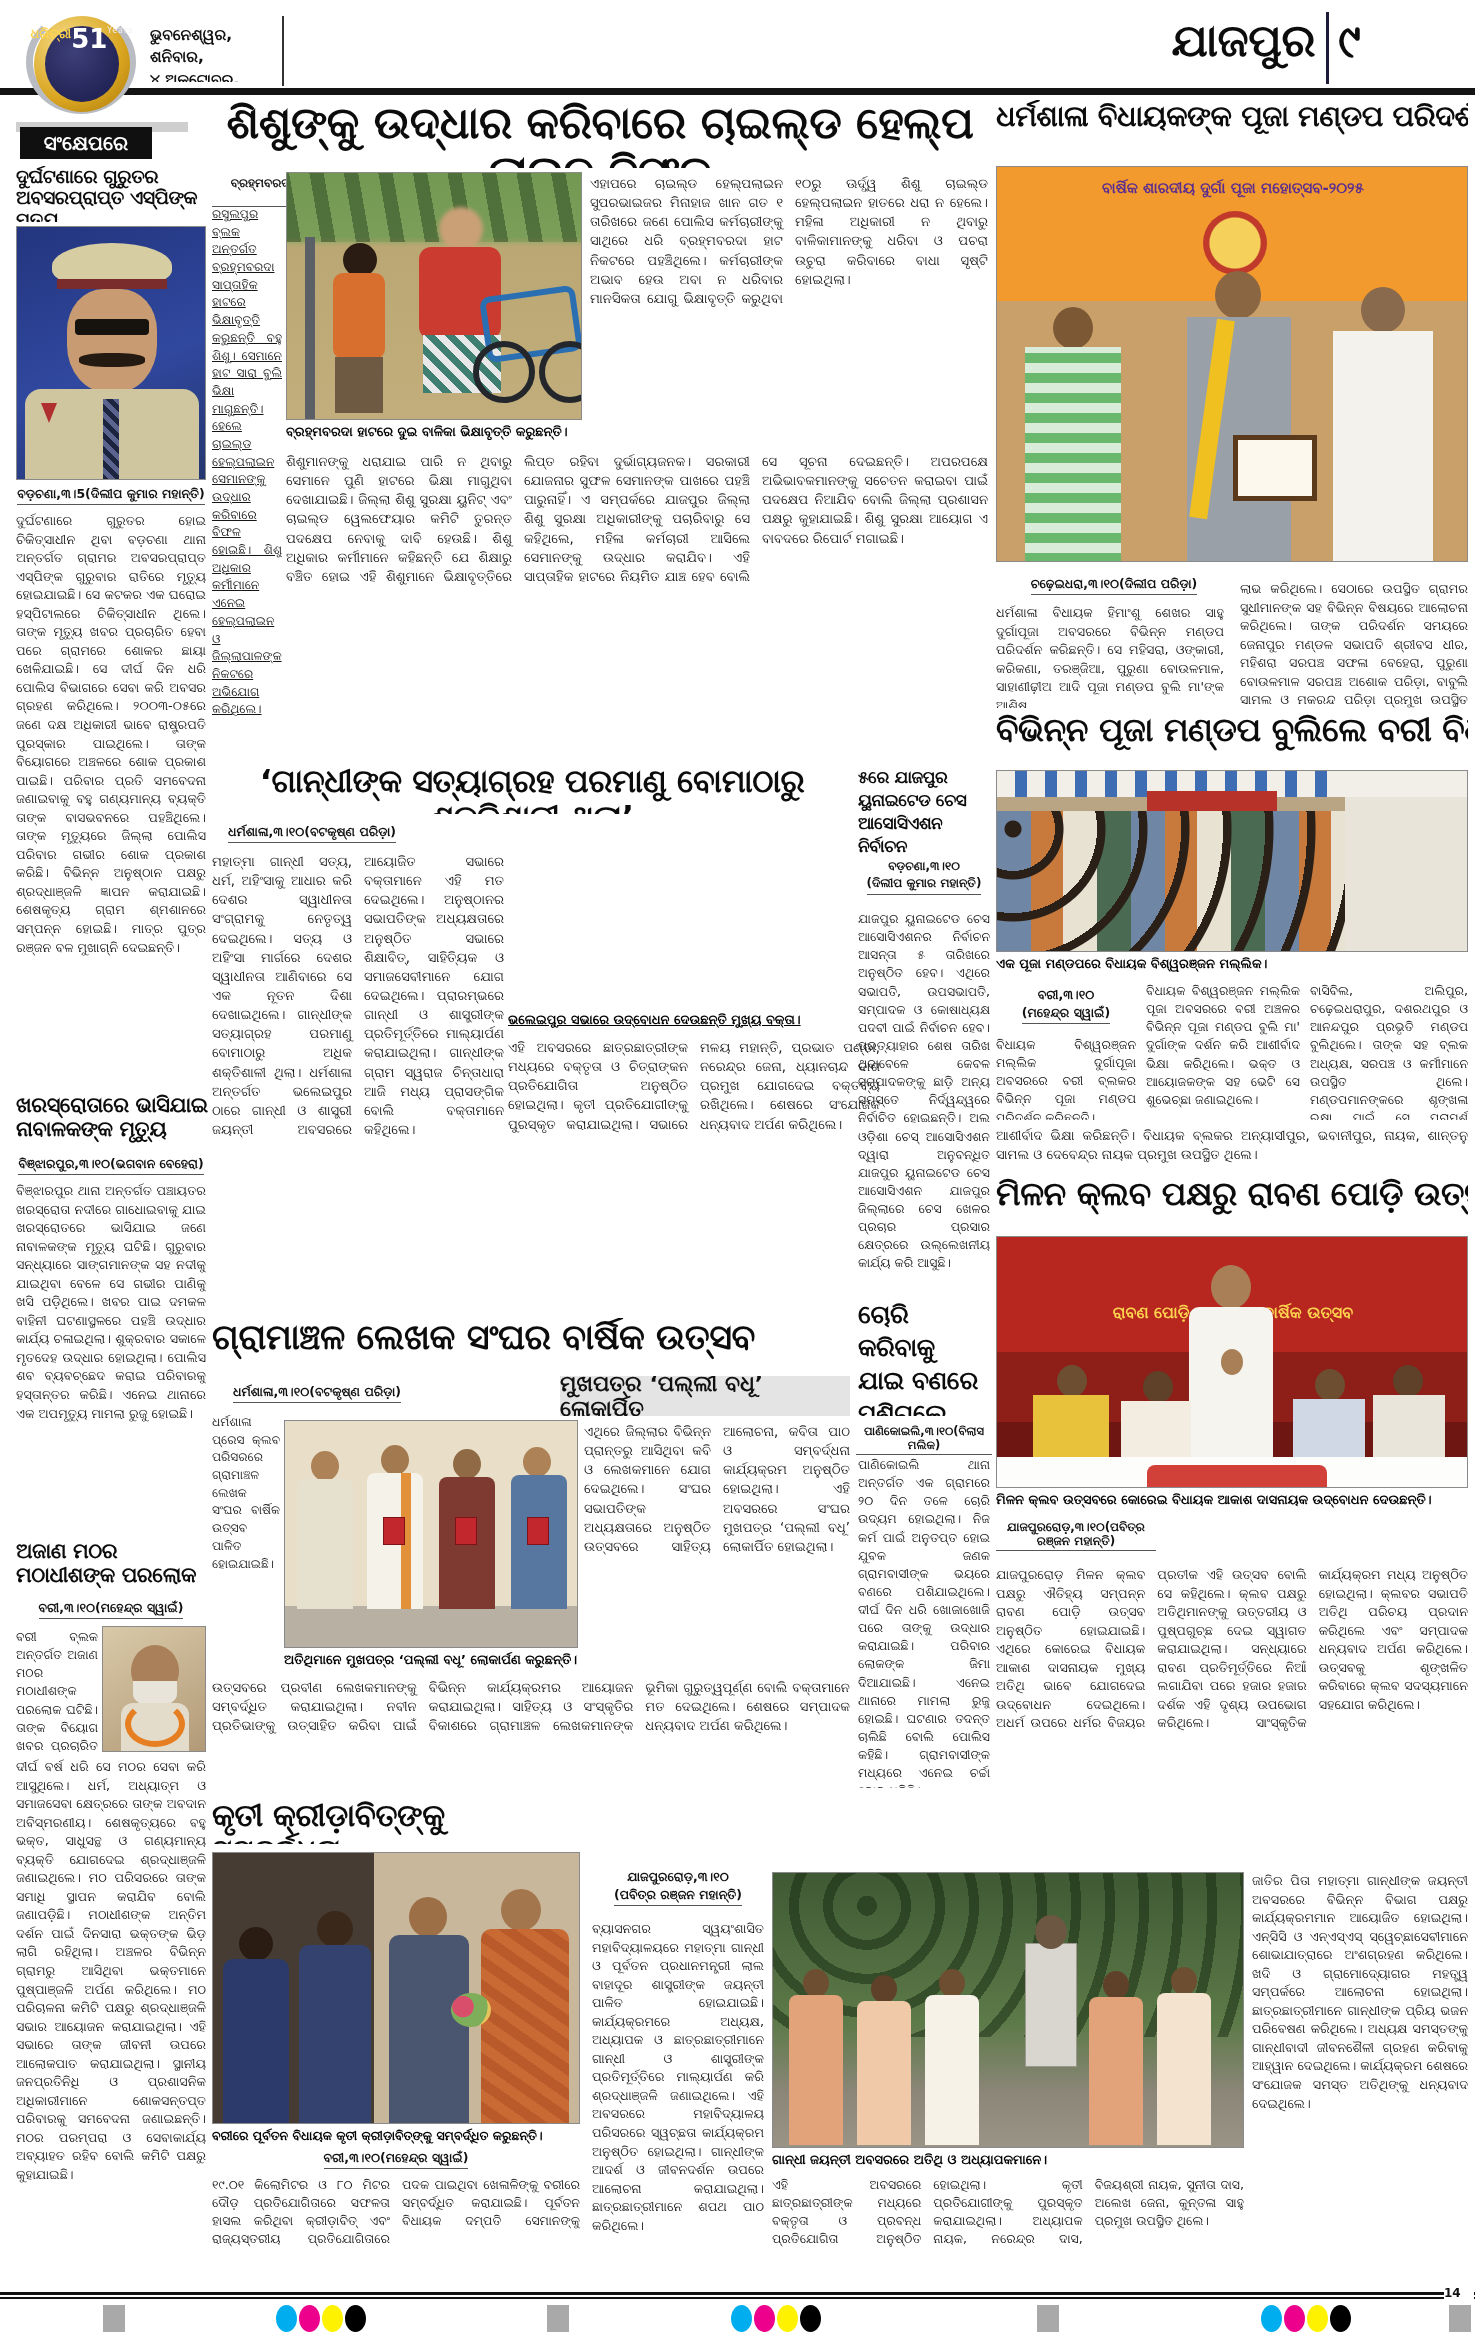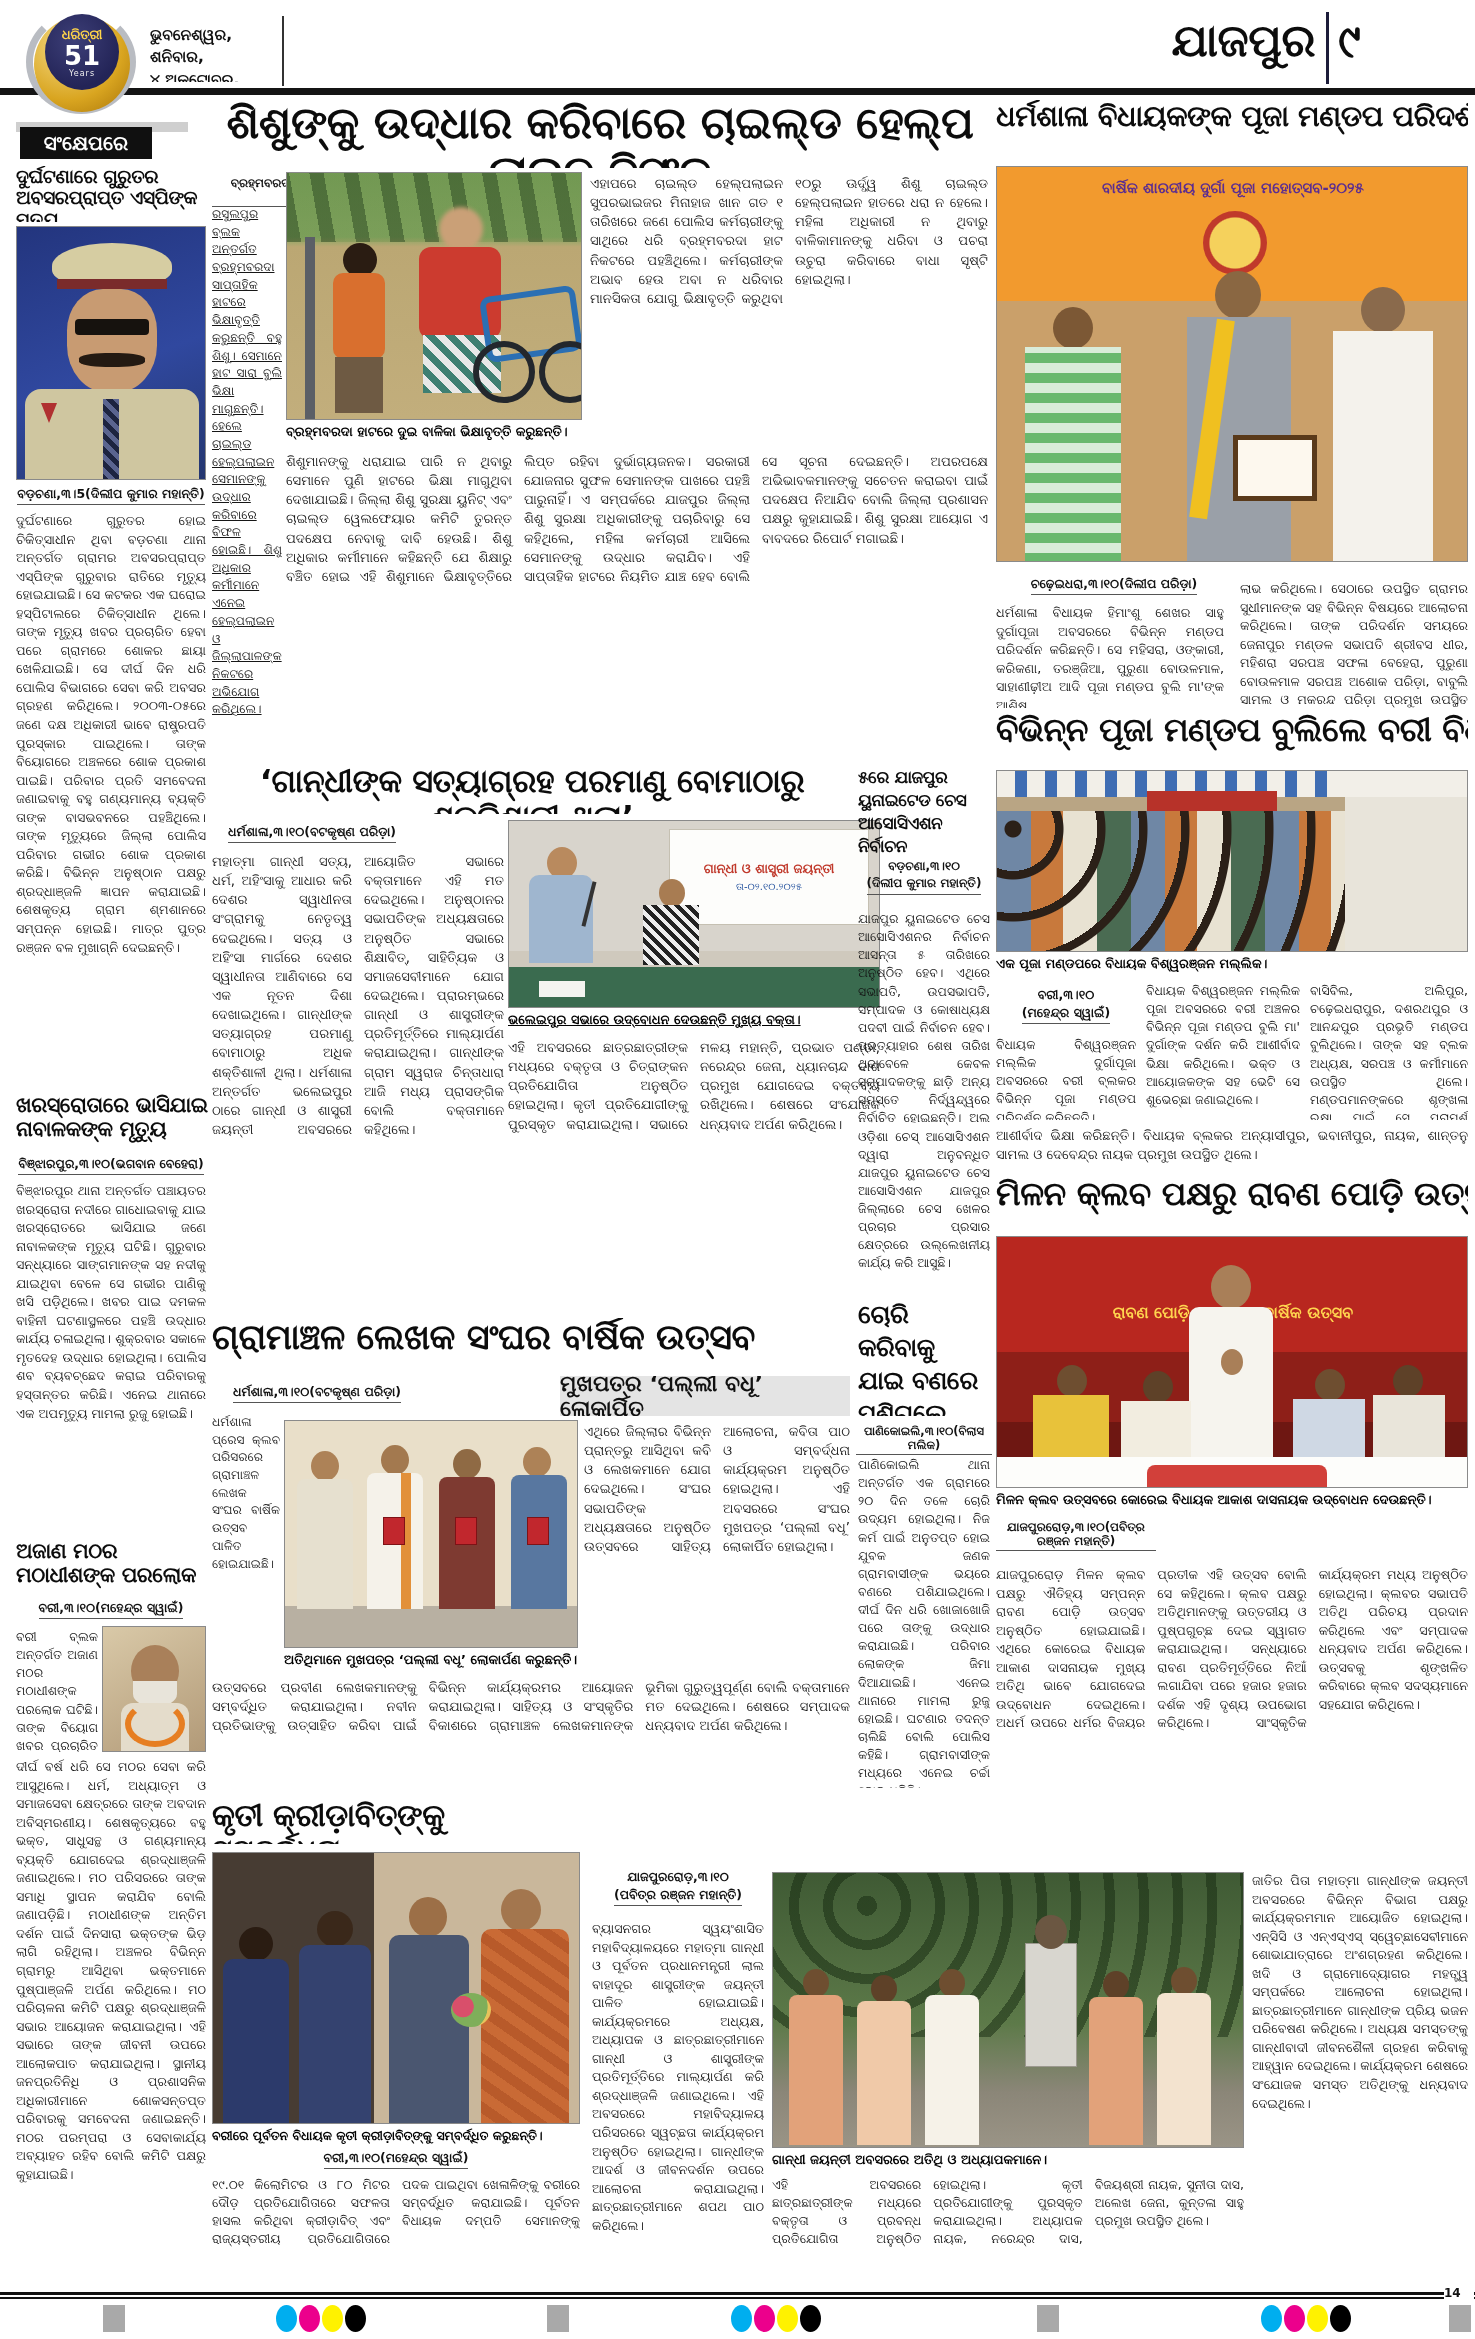--- a/index.html
+++ b/index.html
@@ -28,21 +28,21 @@
   .logo-ring { position:absolute; border-radius:50%; }
 </style>
 </head>
 <body>
 
 <div class="page">
 
   <div class="abs" style="left:26px;top:4px;width:114px;height:114px;z-index:6">
     <div class="logo-ring" style="left:0;top:6px;width:110px;height:104px;border:7px solid #b9bcc2;border-top-color:transparent;border-bottom-color:#b9bcc2;"></div>
     <div class="logo-ring" style="left:8px;top:12px;width:96px;height:96px;background:radial-gradient(circle at 35% 30%, #f6dd8a, #d9a520 60%, #a87408);"></div>
-    <div class="logo-ring" style="left:19px;top:10px;width:74px;height:76px;background:radial-gradient(circle at 40% 35%, #3d3f78, #232457 70%);display:flex;flex-direction:column;align-items:center;justify-content:center;">
+    <div class="logo-ring" style="left:19px;top:22px;width:74px;height:76px;background:radial-gradient(circle at 40% 35%, #3d3f78, #232457 70%);display:flex;flex-direction:row;justify-content:center;">
       <div style="color:#ffd54a;font-size:13px;font-weight:bold;">ଧରିତ୍ରୀ</div>
       <div style="color:#ffffff;font-size:26px;font-weight:bold;line-height:1;">51</div>
       <div style="color:#f0f0f0;font-size:8px;letter-spacing:1px;">Years</div>
     </div>
   </div>
   <div class="abs" style="left:150px;top:24px;width:126px;height:58px;font-size:15.5px;font-weight:bold;line-height:1.45;">
     <div>ଭୁବନେଶ୍ୱର, ଶନିବାର,</div>
     <div>୪ ଅକ୍ଟୋବର, ୨୦୨୫</div>
   </div>
   <div class="abs vrule" style="left:282px;top:16px;width:2px;height:70px;background:#333;"></div>
@@ -102,33 +102,20 @@
   </div>
   <div class="abs cap" style="left:286px;top:424px;width:350px;">ବ୍ରହ୍ମବରଦା ହାଟରେ ଦୁଇ ବାଳିକା ଭିକ୍ଷାବୃତ୍ତି କରୁଛନ୍ତି।</div>
 
   <div class="abs bt cols2" style="left:590px;top:174px;width:398px;height:268px;">ଏହାପରେ ଚାଇଲ୍ଡ ହେଲ୍ପଲାଇନ ସୁପରଭାଇଜର ମିନାହାଜ ଖାନ ଗତ ୧ ତାରିଖରେ ଜଣେ ପୋଲିସ କର୍ମଚାରୀଙ୍କୁ ସାଥିରେ ଧରି ବ୍ରହ୍ମବରଦା ହାଟ ନିକଟରେ ପହଞ୍ଚିଥିଲେ। କର୍ମଚାରୀଙ୍କ ଅଭାବ ହେଉ ଅବା ନ ଧରିବାର ମାନସିକତା ଯୋଗୁ ଭିକ୍ଷାବୃତ୍ତି କରୁଥିବା ୧୦ରୁ ଊର୍ଦ୍ଧ୍ୱ ଶିଶୁ ଚାଇଲ୍ଡ ହେଲ୍ପଲାଇନ ହାତରେ ଧରା ନ ହେଲେ। ମହିଳା ଅଧିକାରୀ ନ ଥିବାରୁ ବାଳିକାମାନଙ୍କୁ ଧରିବା ଓ ପଚରା ଉଚୁରା କରିବାରେ ବାଧା ସୃଷ୍ଟି ହୋଇଥିଲା।</div>
   <div class="abs bt cols3" style="left:286px;top:452px;width:702px;height:306px;">ଶିଶୁମାନଙ୍କୁ ଧରାଯାଇ ପାରି ନ ଥିବାରୁ ସେମାନେ ପୁଣି ହାଟରେ ଭିକ୍ଷା ମାଗୁଥିବା ଦେଖାଯାଇଛି। ଜିଲ୍ଲା ଶିଶୁ ସୁରକ୍ଷା ୟୁନିଟ୍ ଏବଂ ଚାଇଲ୍ଡ ୱେଲଫେୟାର କମିଟି ତୁରନ୍ତ ପଦକ୍ଷେପ ନେବାକୁ ଦାବି ହେଉଛି। ଶିଶୁ ଅଧିକାର କର୍ମୀମାନେ କହିଛନ୍ତି ଯେ ଶିକ୍ଷାରୁ ବଞ୍ଚିତ ହୋଇ ଏହି ଶିଶୁମାନେ ଭିକ୍ଷାବୃତ୍ତିରେ ଲିପ୍ତ ରହିବା ଦୁର୍ଭାଗ୍ୟଜନକ। ସରକାରୀ ଯୋଜନାର ସୁଫଳ ସେମାନଙ୍କ ପାଖରେ ପହଞ୍ଚି ପାରୁନାହିଁ। ଏ ସମ୍ପର୍କରେ ଯାଜପୁର ଜିଲ୍ଲା ଶିଶୁ ସୁରକ୍ଷା ଅଧିକାରୀଙ୍କୁ ପଚାରିବାରୁ ସେ କହିଥିଲେ, ମହିଳା କର୍ମଚାରୀ ଆସିଲେ ସେମାନଙ୍କୁ ଉଦ୍ଧାର କରାଯିବ। ଏହି ସାପ୍ତାହିକ ହାଟରେ ନିୟମିତ ଯାଞ୍ଚ ହେବ ବୋଲି ସେ ସୂଚନା ଦେଇଛନ୍ତି। ଅପରପକ୍ଷେ ଅଭିଭାବକମାନଙ୍କୁ ସଚେତନ କରାଇବା ପାଇଁ ପଦକ୍ଷେପ ନିଆଯିବ ବୋଲି ଜିଲ୍ଲା ପ୍ରଶାସନ ପକ୍ଷରୁ କୁହାଯାଇଛି। ଶିଶୁ ସୁରକ୍ଷା ଆୟୋଗ ଏ ବାବଦରେ ରିପୋର୍ଟ ମଗାଇଛି।</div>
 
   <div class="abs hl center" style="left:212px;top:764px;width:640px;height:50px;font-size:32px;">‘ଗାନ୍ଧୀଙ୍କ ସତ୍ୟାଗ୍ରହ ପରମାଣୁ ବୋମାଠାରୁ ଶକ୍ତିଶାଳୀ ଥିଲା’</div>
   <div class="abs dl" style="left:212px;top:824px;width:200px;"><span>ଧର୍ମଶାଳା,୩।୧୦(ବଟକୃଷ୍ଣ ପରିଡ଼ା)</span></div>
   <div class="abs bt cols2" style="left:212px;top:852px;width:292px;height:448px;">ମହାତ୍ମା ଗାନ୍ଧୀ ସତ୍ୟ, ଧର୍ମ, ଅହିଂସାକୁ ଆଧାର କରି ଦେଶର ସ୍ୱାଧୀନତା ସଂଗ୍ରାମକୁ ନେତୃତ୍ୱ ଦେଇଥିଲେ। ସତ୍ୟ ଓ ଅହିଂସା ମାର୍ଗରେ ଦେଶର ସ୍ୱାଧୀନତା ଆଣିବାରେ ସେ ଏକ ନୂତନ ଦିଶା ଦେଖାଇଥିଲେ। ଗାନ୍ଧୀଙ୍କ ସତ୍ୟାଗ୍ରହ ପରମାଣୁ ବୋମାଠାରୁ ଅଧିକ ଶକ୍ତିଶାଳୀ ଥିଲା। ଧର୍ମଶାଳା ଅନ୍ତର୍ଗତ ଭଲେଇପୁର ଠାରେ ଗାନ୍ଧୀ ଓ ଶାସ୍ତ୍ରୀ ଜୟନ୍ତୀ ଅବସରରେ ଆୟୋଜିତ ସଭାରେ ବକ୍ତାମାନେ ଏହି ମତ ଦେଇଥିଲେ। ଅନୁଷ୍ଠାନର ସଭାପତିଙ୍କ ଅଧ୍ୟକ୍ଷତାରେ ଅନୁଷ୍ଠିତ ସଭାରେ ଶିକ୍ଷାବିତ୍, ସାହିତ୍ୟିକ ଓ ସମାଜସେବୀମାନେ ଯୋଗ ଦେଇଥିଲେ। ପ୍ରାରମ୍ଭରେ ଗାନ୍ଧୀ ଓ ଶାସ୍ତ୍ରୀଙ୍କ ପ୍ରତିମୂର୍ତ୍ତିରେ ମାଲ୍ୟାର୍ପଣ କରାଯାଇଥିଲା। ଗାନ୍ଧୀଙ୍କ ଗ୍ରାମ ସ୍ୱରାଜ ଚିନ୍ତାଧାରା ଆଜି ମଧ୍ୟ ପ୍ରାସଙ୍ଗିକ ବୋଲି ବକ୍ତାମାନେ କହିଥିଲେ।</div>
 
-  <div class="photo" style="left:508px;top:820px;width:372px;height:188px;background:linear-gradient(#d8d4cc 0 70%,#cfc9bd 70% 100%);">
-    <div class="abs" style="right:10px;top:8px;width:200px;height:96px;background:#fdfdfb;border:1px solid #c5c0b2;display:flex;flex-direction:column;align-items:center;justify-content:center;gap:4px;">
-      <div style="color:#c0392b;font-weight:bold;font-size:13px;text-align:center;">ଗାନ୍ଧୀ ଓ ଶାସ୍ତ୍ରୀ ଜୟନ୍ତୀ</div>
-      <div style="color:#1f4e9c;font-size:10px;">ତା-୦୨.୧୦.୨୦୨୫</div>
-    </div>
-    <div class="figc" style="left:38px;top:26px;width:30px;height:32px;background:#b98a5e;"></div>
-    <div class="abs" style="left:20px;top:54px;width:64px;height:88px;background:#9fb6cf;border-radius:10px 10px 0 0;"></div>
-    <div class="abs" style="left:78px;top:60px;width:4px;height:46px;background:#333;transform:rotate(14deg);"></div>
-    <div class="figc" style="left:150px;top:58px;width:26px;height:28px;background:#a87c52;"></div>
-    <div class="abs" style="left:134px;top:84px;width:56px;height:60px;background:repeating-linear-gradient(45deg,#222 0 4px,#eee 4px 8px);"></div>
-    <div class="abs" style="left:0;bottom:0;width:100%;height:40px;background:#3a6b4f;"></div>
-    <div class="abs" style="left:30px;bottom:10px;width:46px;height:16px;background:#f4f4f0;"></div>
-  </div>
   <div class="abs cap" style="left:508px;top:1012px;width:372px;text-decoration:underline;">ଭଲେଇପୁର ସଭାରେ ଉଦ୍‌ବୋଧନ ଦେଉଛନ୍ତି ମୁଖ୍ୟ ବକ୍ତା।</div>
   <div class="abs bt cols2" style="left:508px;top:1038px;width:372px;height:262px;">ଏହି ଅବସରରେ ଛାତ୍ରଛାତ୍ରୀଙ୍କ ମଧ୍ୟରେ ବକ୍ତୃତା ଓ ଚିତ୍ରାଙ୍କନ ପ୍ରତିଯୋଗିତା ଅନୁଷ୍ଠିତ ହୋଇଥିଲା। କୃତୀ ପ୍ରତିଯୋଗୀଙ୍କୁ ପୁରସ୍କୃତ କରାଯାଇଥିଲା। ସଭାରେ ମଳୟ ମହାନ୍ତି, ପ୍ରଭାତ ପଣ୍ଡା, ନରେନ୍ଦ୍ର ଜେନା, ଧ୍ୟାନଚାନ୍ଦ ଦାଶ ପ୍ରମୁଖ ଯୋଗଦେଇ ବକ୍ତବ୍ୟ ରଖିଥିଲେ। ଶେଷରେ ସଂଯୋଜକ ଧନ୍ୟବାଦ ଅର୍ପଣ କରିଥିଲେ।</div>
 
   <div class="abs hl" style="left:858px;top:766px;width:132px;height:88px;font-size:17px;line-height:1.35;">
     <div>୫ରେ ଯାଜପୁର</div>
     <div>ୟୁନାଇଟେଡ ଚେସ</div>
     <div>ଆସୋସିଏଶନ ନିର୍ବାଚନ</div>
   </div>
   <div class="abs dl" style="left:858px;top:858px;width:132px;font-size:12px;line-height:1.4;">
     <div>ବଡ଼ଚଣା,୩।୧୦</div>

